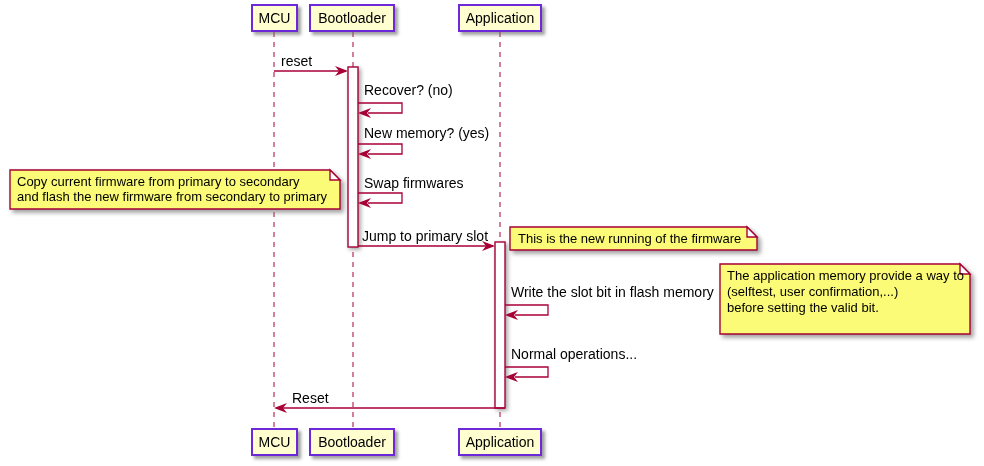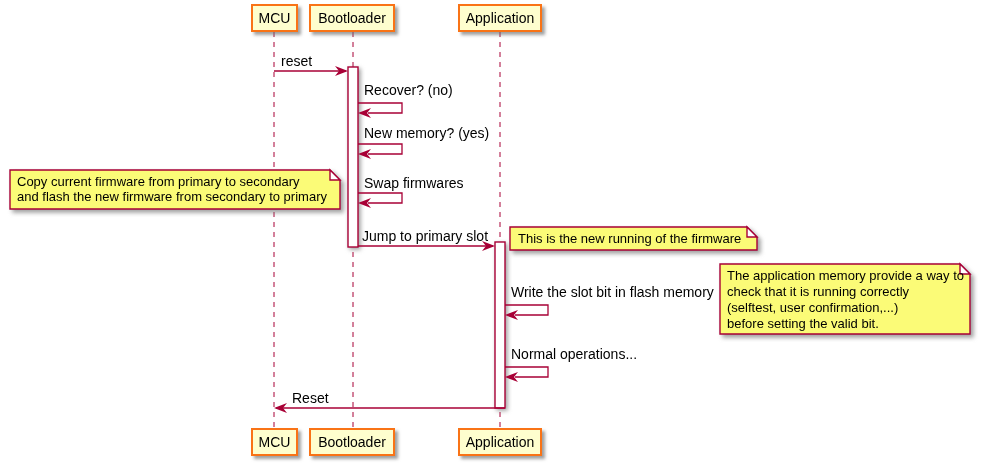--- a/index.html
+++ b/index.html
@@ -9,21 +9,21 @@
   }
   .canvas svg{position:absolute;left:0;top:0;}
   .lifeline{stroke:#A80036;stroke-width:1;stroke-dasharray:5,5;fill:none;}
   .bar{fill:#ffffff;stroke:#A80036;stroke-width:1.4;filter:drop-shadow(2px 2px 2px rgba(110,110,110,0.65));}
   .msg-line{stroke:#A80036;stroke-width:1.3;fill:none;}
   .msg-head{fill:#A80036;stroke:none;}
   .note-body{fill:#FBFB77;stroke:#A80036;stroke-width:1.4;}
   .note-flap{fill:#ffffff;stroke:#A80036;stroke-width:1.4;}
   .note-g{filter:drop-shadow(3px 3px 2px rgba(110,110,110,0.65));}
   .pbox{
-    position:absolute;box-sizing:border-box;background:#FEFECE;border:2px solid #f97316;
+    position:absolute;box-sizing:border-box;background:#FEFECE;border:2px solid #6d28d9;
     display:flex;align-items:center;justify-content:center;font-size:14px;
     box-shadow:3px 3px 3px rgba(110,110,110,0.65);
   }
   .msg{position:absolute;font-size:14px;white-space:nowrap;line-height:14px;}
   .note-text{position:absolute;font-size:13px;white-space:nowrap;}
   .note-text div{line-height:15px;}
   .note-text.wide div{line-height:16px;}
 </style>
 </head>
 <body>
@@ -124,18 +124,17 @@
 
   <div class="note-text" style="left:17px;top:174px">
     <div>Copy current firmware from primary to secondary</div>
     <div>and flash the new firmware from secondary to primary</div>
   </div>
   <div class="note-text" style="left:518px;top:231px">
     <div>This is the new running of the firmware</div>
   </div>
   <div class="note-text wide" style="left:727px;top:268px">
     <div>The application memory provide a way to</div>
-    <div>check that it is running correctly</div>
     <div>(selftest, user confirmation,...)</div>
     <div>before setting the valid bit.</div>
   </div>
 
 </div>
 
 </body></html>

